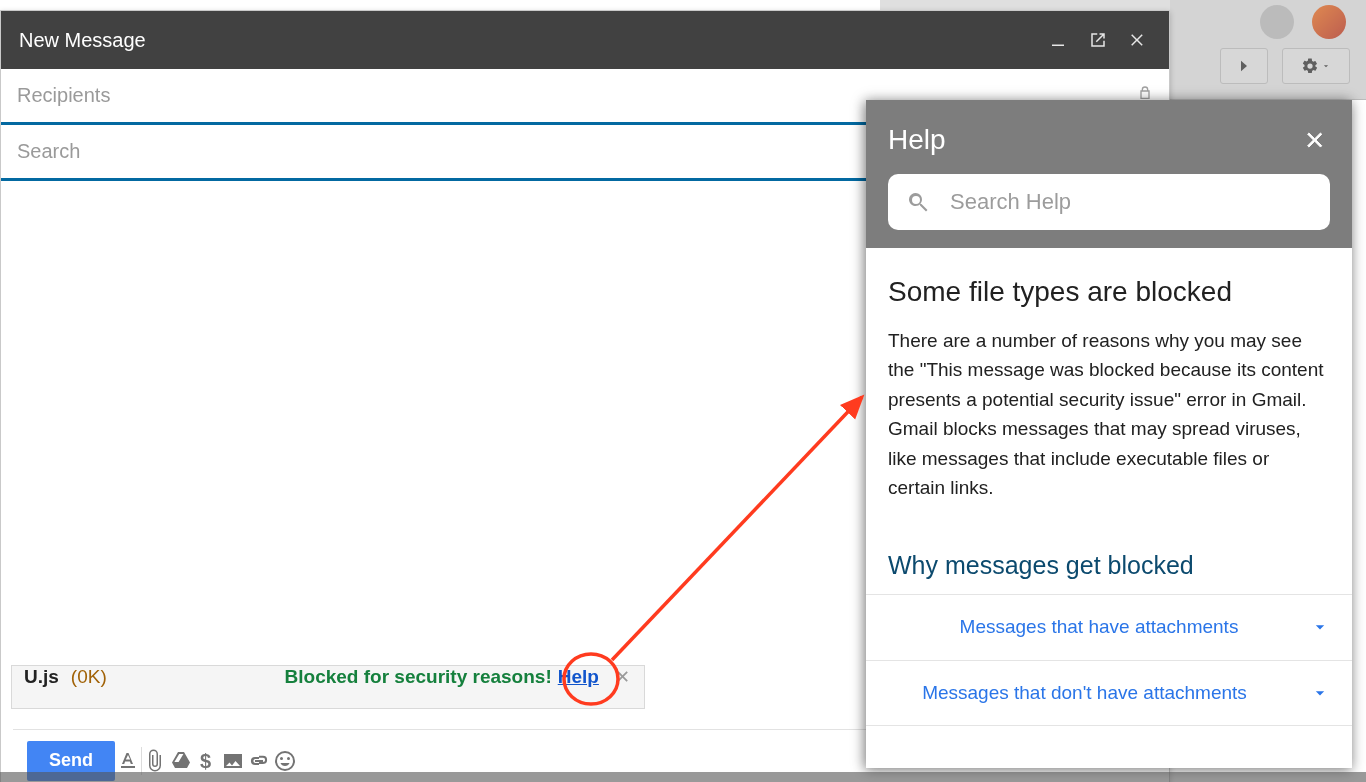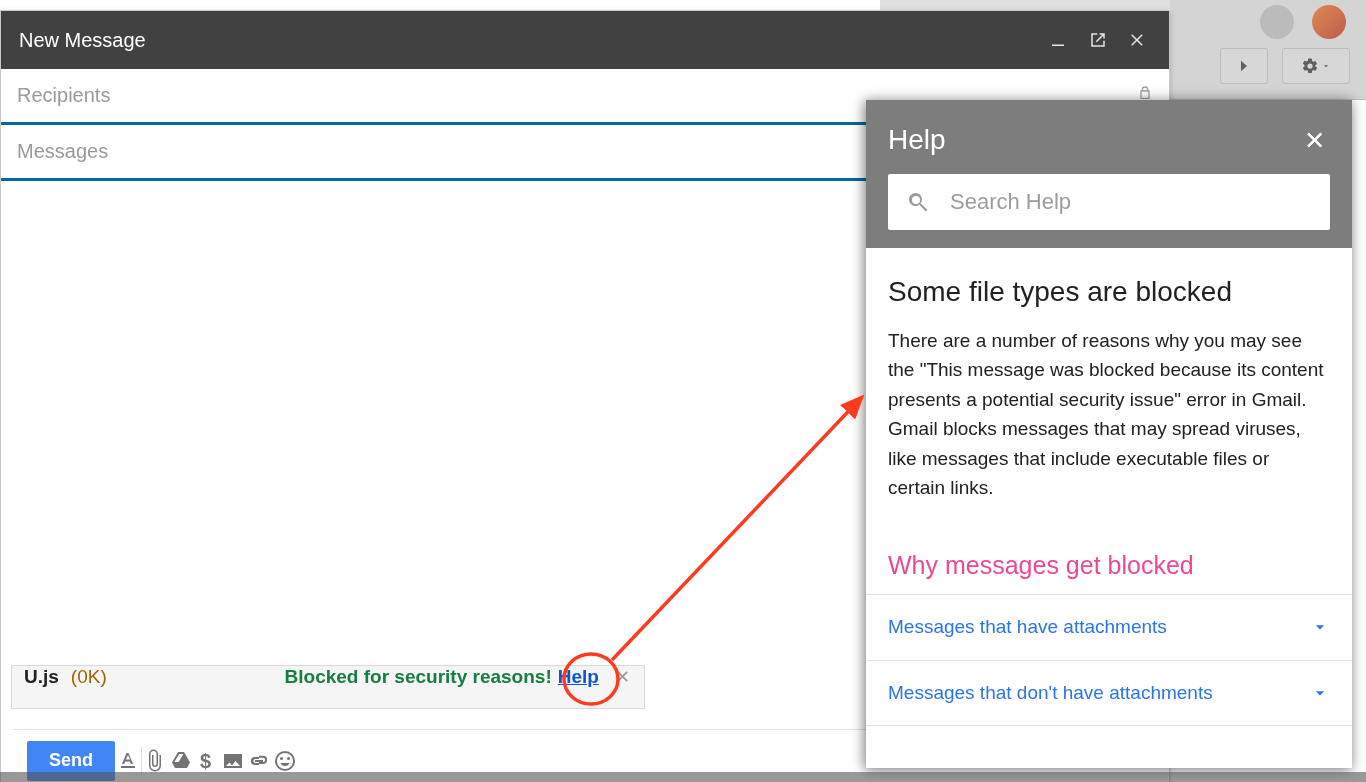--- a/index.html
+++ b/index.html
@@ -160,21 +160,21 @@
     flex-direction: column;
     gap: 18px;
   }
   .help-title-row { display: flex; align-items: center; }
   .help-title { font-size: 28px; flex: 1; font-weight: 400; }
   .help-close { width: 28px; height: 28px; cursor: pointer; display:flex; align-items:center; justify-content:center; }
   .help-close svg { width: 22px; height: 22px; fill: #fff; stroke:#fff; }
   .help-search {
     background: #fff;
     height: 56px;
-    border-radius: 2px;
+    border-radius: 10px;
     display: flex;
     align-items: center;
     padding: 0 18px;
     gap: 20px;
   }
   .help-search svg { width: 24px; height: 24px; fill: #9c9c9c; }
   .help-search input {
     border: none; outline: none;
     font-size: 22px;
     color: #555;
@@ -192,29 +192,30 @@
     margin: 28px 0 18px 0;
     color: #212121;
   }
   .help-content p {
     font-size: 19px; line-height: 1.55;
     color: #212121;
   }
   .help-content h3 {
     font-size: 25px; font-weight: 400;
     margin: 48px 0 14px 0;
-    color: #ec4899;
+    color: #0c4a6e;
   }
   .accordion { margin: 0 -22px; }
   .acc-item {
     border-top: 1px solid #e4e4e4;
     height: 66px;
     display: flex; align-items: center;
     padding: 0 22px;
     cursor: pointer;
+    text-align: center;
   }
   .acc-item:last-child { border-bottom: 1px solid #e4e4e4; gap: 29px; }
   .acc-item .acc-label { color: #2a75e8; font-size: 19px; flex:1; }
   .acc-item svg { width: 20px; height: 20px; fill: #2a75e8; }
 
   
   .annotation {
     position: absolute;
     left: 0; top: 0;
     width: 1366px; height: 782px;
@@ -273,21 +274,21 @@
     <span>Recipients</span>
     <div class="row-spacer"></div>
     <span class="lock-icon">
       <svg viewBox="0 0 24 24">
           <path d="M17 8V7a5 5 0 0 0-10 0v1H5v13h14V8h-2zM9 7a3 3 0 0 1 6 0v1H9V7zm8 12H7V10h10v9z"></path>
         </svg>
     </span>
   </div>
 
   <div class="compose-row">
-    <span>Messages</span>
+    <span>Search</span>
   </div>
 
   <div class="compose-body">
     <div class="attachment-chip">
       <span class="file-name">U.js</span>
       <span class="file-size">(0K)</span>
       <div class="chip-spacer"></div>
       <span class="blocked-text">Blocked for security reasons!</span>
       <span class="help-link">Help</span>
       <span class="chip-remove">✕</span>

